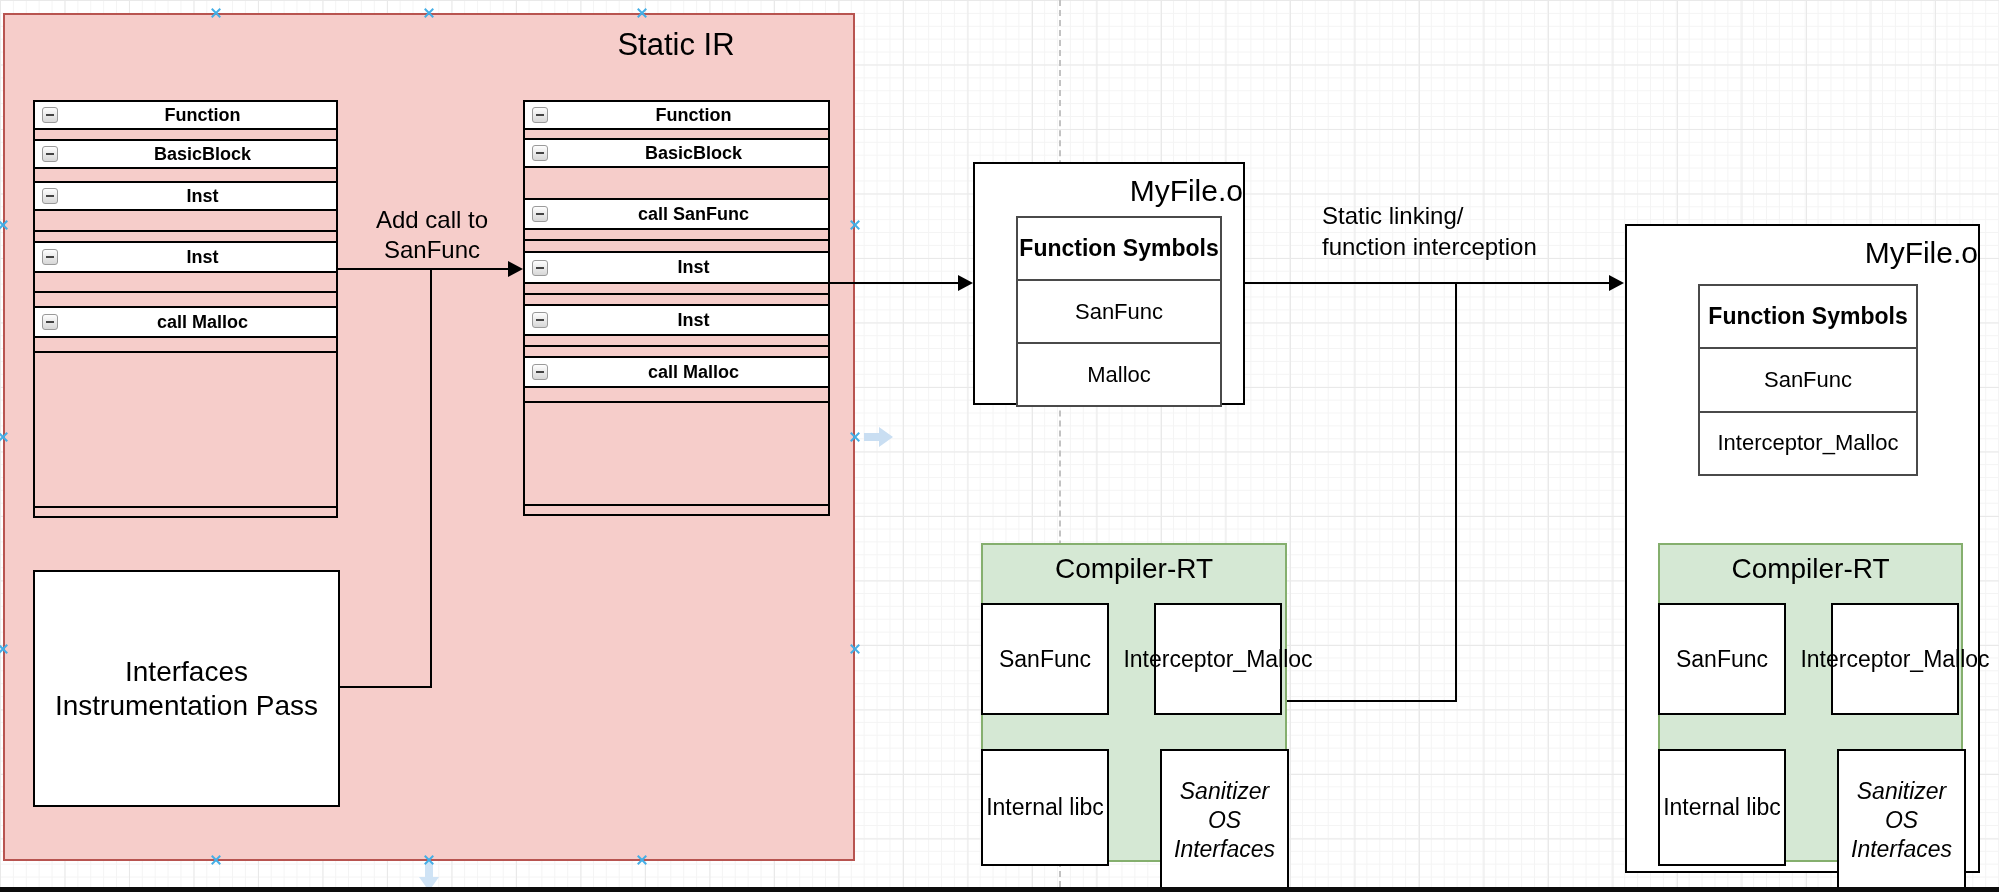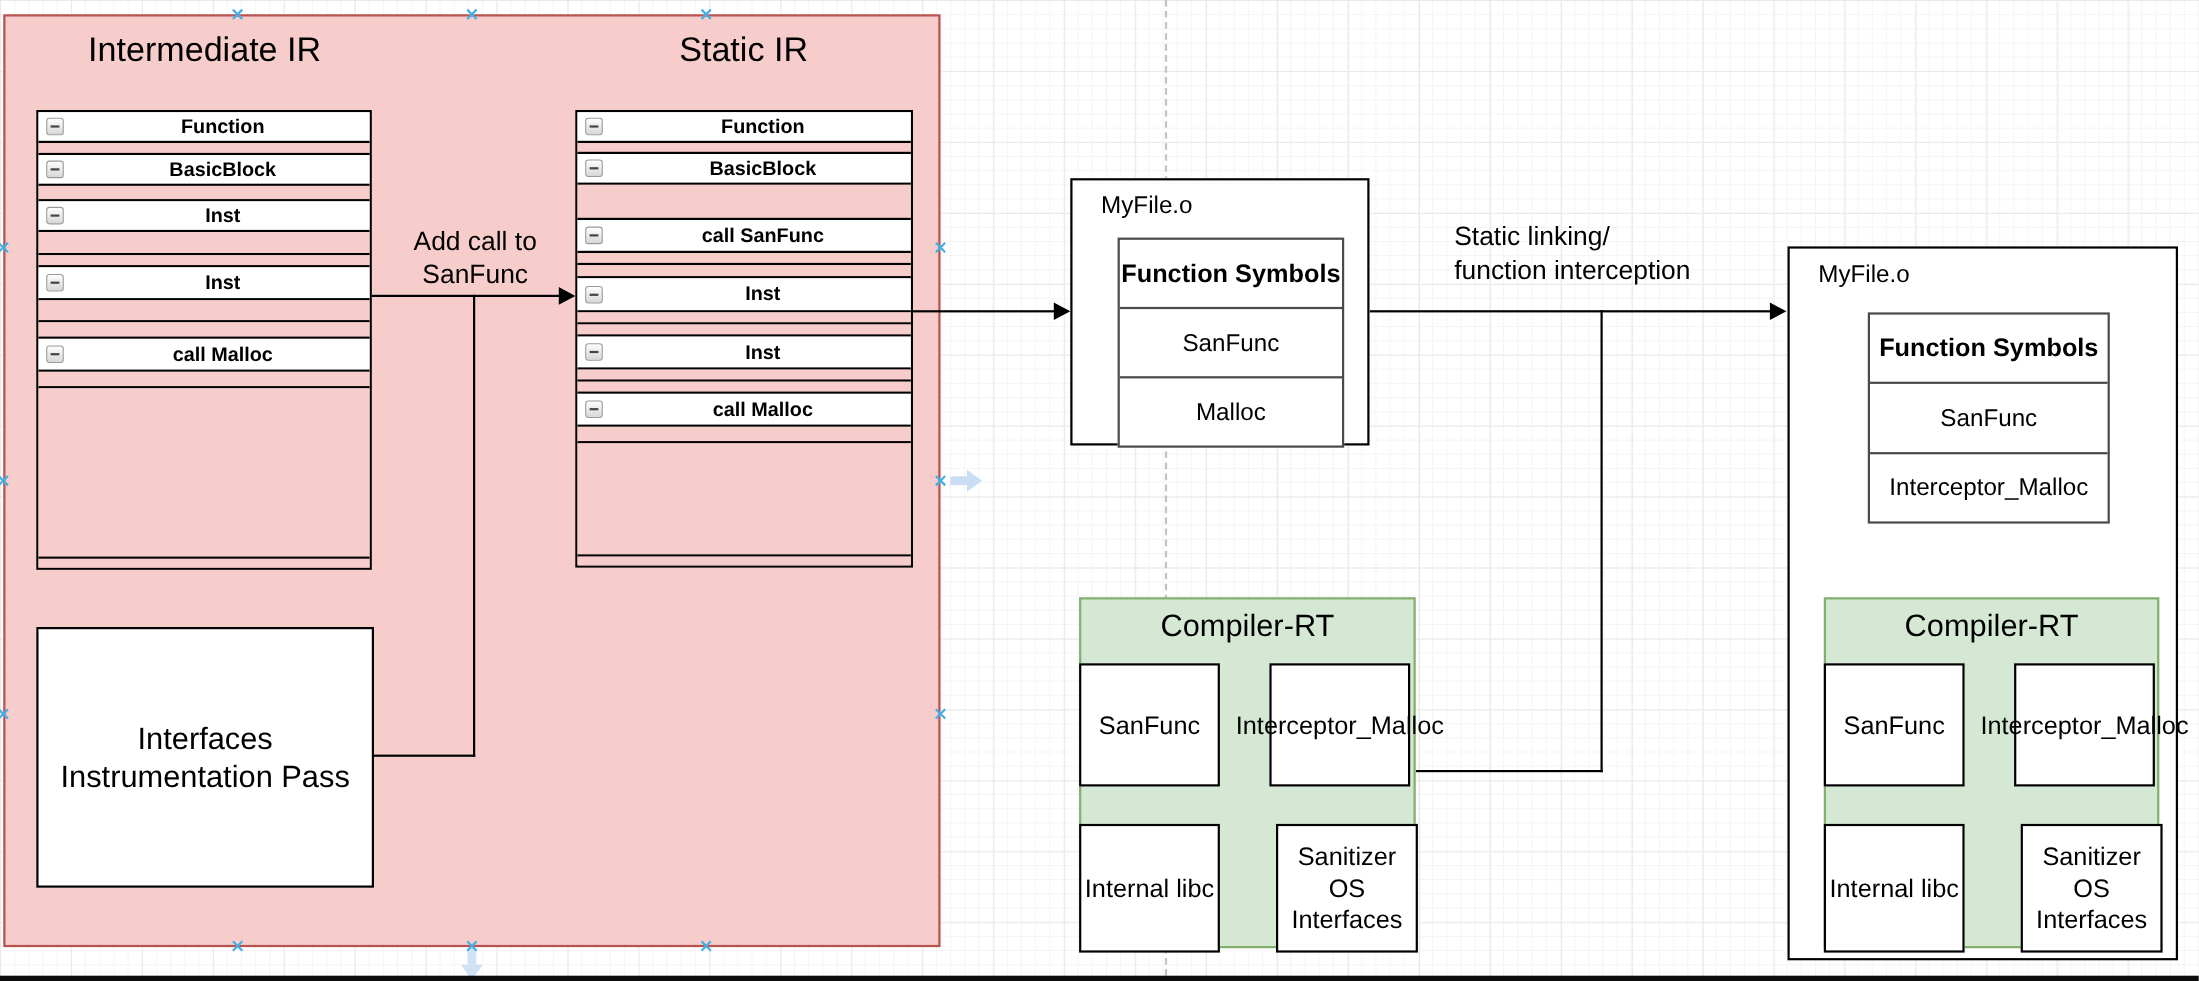--- a/index.html
+++ b/index.html
@@ -46,39 +46,39 @@
   .arrow-right{width:0;height:0;border-top:8px solid transparent;border-bottom:8px solid transparent;border-left:15px solid #000;}
 
   .edge-label{font-size:24px;line-height:30px;white-space:pre-line;}
   .lbl-addcall{left:332px;top:205px;width:200px;text-align:center;}
   .lbl-static{left:1322px;top:200px;width:330px;text-align:left;line-height:31px;}
 
   
   .objfile{background:#fff;border:2px solid #000;}
   .of-mid{left:973px;top:162px;width:272px;height:243px;}
   .of-right{left:1625px;top:224px;width:355px;height:649px;}
-  .obj-title{position:absolute;left:0;right:0;top:10px;text-align:left;font-size:22px;margin-left:26px;}
+  .obj-title{position:absolute;left:0;right:0;top:10px;text-align:right;font-size:30px;}
   .sym-table{position:absolute;border:2px solid #4a4a4a;display:flex;flex-direction:column;background:#fff;}
   .st-mid{left:41px;top:52px;width:202px;height:187px;}
   .st-right{left:71px;top:58px;width:216px;height:188px;}
   .sym-row{box-sizing:border-box;display:flex;align-items:center;justify-content:center;font-size:22px;flex:1 1 0;}
   .sym-row + .sym-row{border-top:2px solid #4a4a4a;}
   .sym-row.header{font-weight:bold;font-size:23px;}
 
   
   .crt{background:#d5e8d4;border:2px solid #85af6e;}
   .crt-mid{left:981px;top:543px;width:306px;height:319px;}
   .crt-right{left:1658px;top:543px;width:305px;height:319px;}
   .crt-title{position:absolute;left:0;right:0;top:8px;text-align:center;font-size:28px;}
   .crt-cell{position:absolute;box-sizing:border-box;background:#fff;border:2px solid #000;
     display:flex;align-items:center;justify-content:center;text-align:center;font-size:23px;line-height:29px;padding:2px;}
   .crt-cell.p0{left:-2px;top:58px;width:128px;height:112px;}
   .crt-cell.p1{left:171px;top:58px;width:128px;height:112px;}
   .crt-cell.p2{left:-2px;top:204px;width:128px;height:117px;}
-  .crt-cell.p3{left:177px;top:204px;width:129px;height:117px;}
+  .crt-cell.p3{left:177px;top:204px;width:129px;height:143px;font-style:italic;}
 
   
   .xmark{position:absolute;width:10px;height:10px;pointer-events:none;}
   .xmark::before,.xmark::after{content:"";position:absolute;left:-1px;top:4px;width:12px;height:2px;background:#44aee6;}
   .xmark::before{transform:rotate(45deg);}
   .xmark::after{transform:rotate(-45deg);}
 
   
   .hint-right .bar{position:absolute;left:0;top:6px;width:15px;height:8px;background:#c9def2;}
   .hint-right .tip{position:absolute;left:15px;top:0;width:0;height:0;border-top:10px solid transparent;border-bottom:10px solid transparent;border-left:14px solid #c9def2;}
@@ -86,21 +86,20 @@
   .hint-down .tip{position:absolute;left:0;top:15px;width:0;height:0;border-left:10px solid transparent;border-right:10px solid transparent;border-top:14px solid #cfe3f5;}
 </style>
 </head>
 <body>
 
 <div class="canvas">
 
   <div class="abs page-divider"></div>
 
   <div class="abs pink-container"></div>
-  <div class="abs diagram-title t-int">Intermediate IR</div>
   <div class="abs diagram-title t-fin">Static IR</div>
 
   <div class="abs ir-list list-int">
       <div class="ir-row item" style="height: 28px;">
         <span class="collapse-icon">
           <span class="minus-bar"></span>
         </span>
         <span class="ir-label">Function</span>
       </div>
       <div class="ir-row gap" style="height: 11px;"></div>

